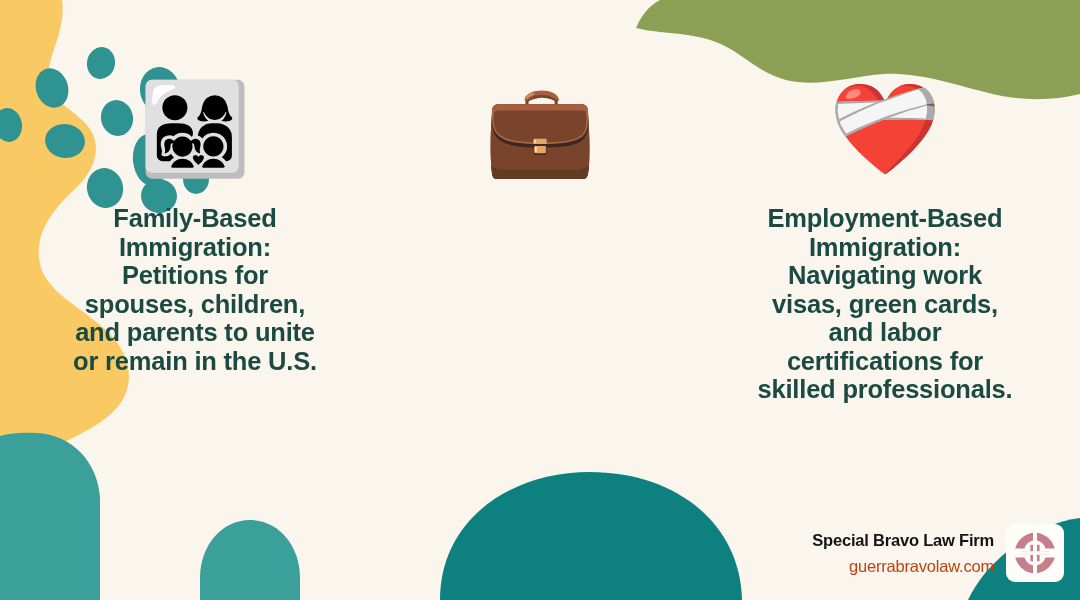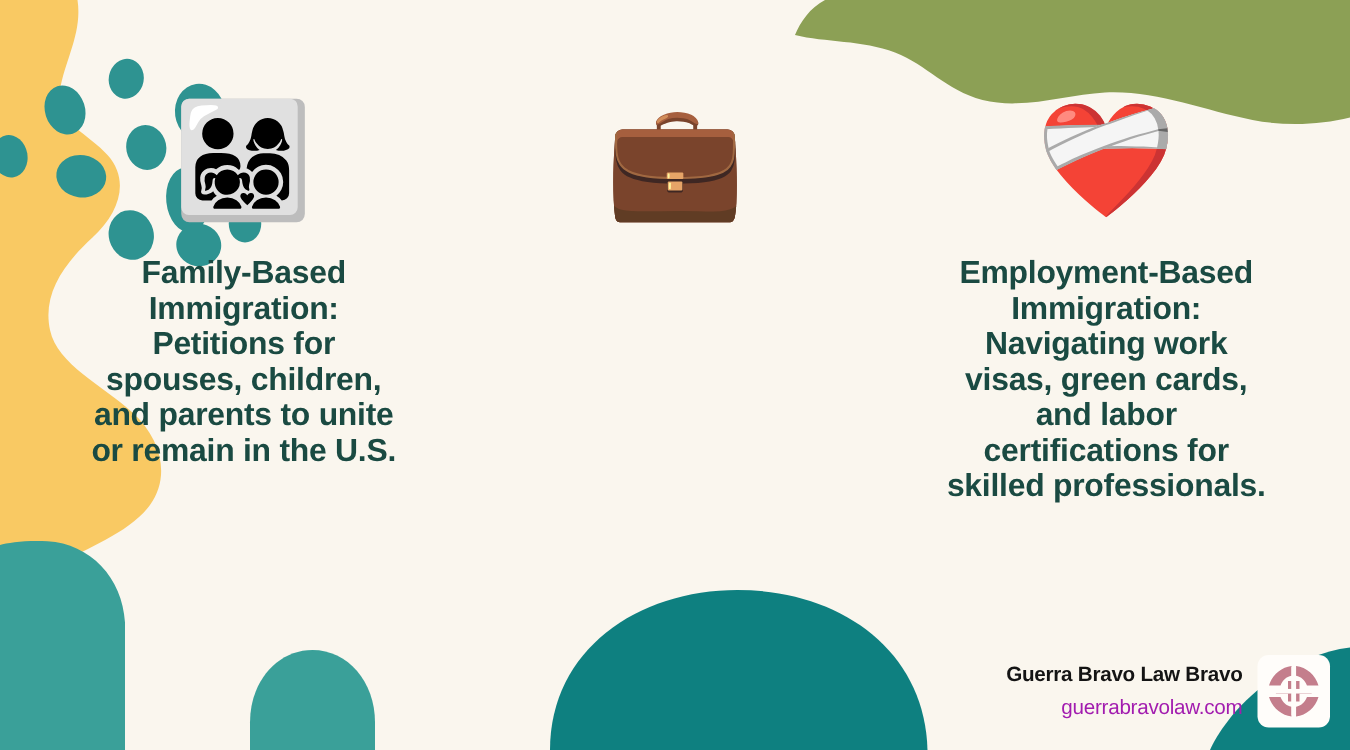--- a/index.html
+++ b/index.html
@@ -72,21 +72,21 @@
   }
   .brand-name {
     font-size:16.5px;
     font-weight:bold;
     color:#141414;
     letter-spacing:-0.2px;
   }
   .brand-url {
     font-size:16.5px;
     font-weight:normal;
-    color:#a21caf;
+    color:#c2410c;
     letter-spacing:-0.2px;
   }
   .brand-logo {
     width:58px; height:58px;
     background:#FFFDFA;
     border-radius:9px;
     display:flex;
     align-items:center;
     justify-content:center;
   }
@@ -173,21 +173,21 @@
 visas, green cards,
 and labor
 certifications for
 skilled professionals.</div>
     </div>
 
   </div>
 
   <div class="brand">
     <div class="brand-text">
-      <div class="brand-name">Guerra Bravo Law Bravo</div>
+      <div class="brand-name">Special Bravo Law Firm</div>
       <div class="brand-url">guerrabravolaw.com</div>
     </div>
     <div class="brand-logo">
       <svg width="46" height="46" viewBox="0 0 100 100">
         <g fill="#C47E8C">
 
           <path d="M46,6 C28,8 12,22 7,40 L27,40 C31,30 37,25 46,23 Z"></path>
           <path d="M40,32 L40,46 L19,46 L19,54 L46,54 L46,32 Z"></path>
 
           <path d="M54,6 C72,8 88,22 93,40 L73,40 C69,30 63,25 54,23 Z"></path>

